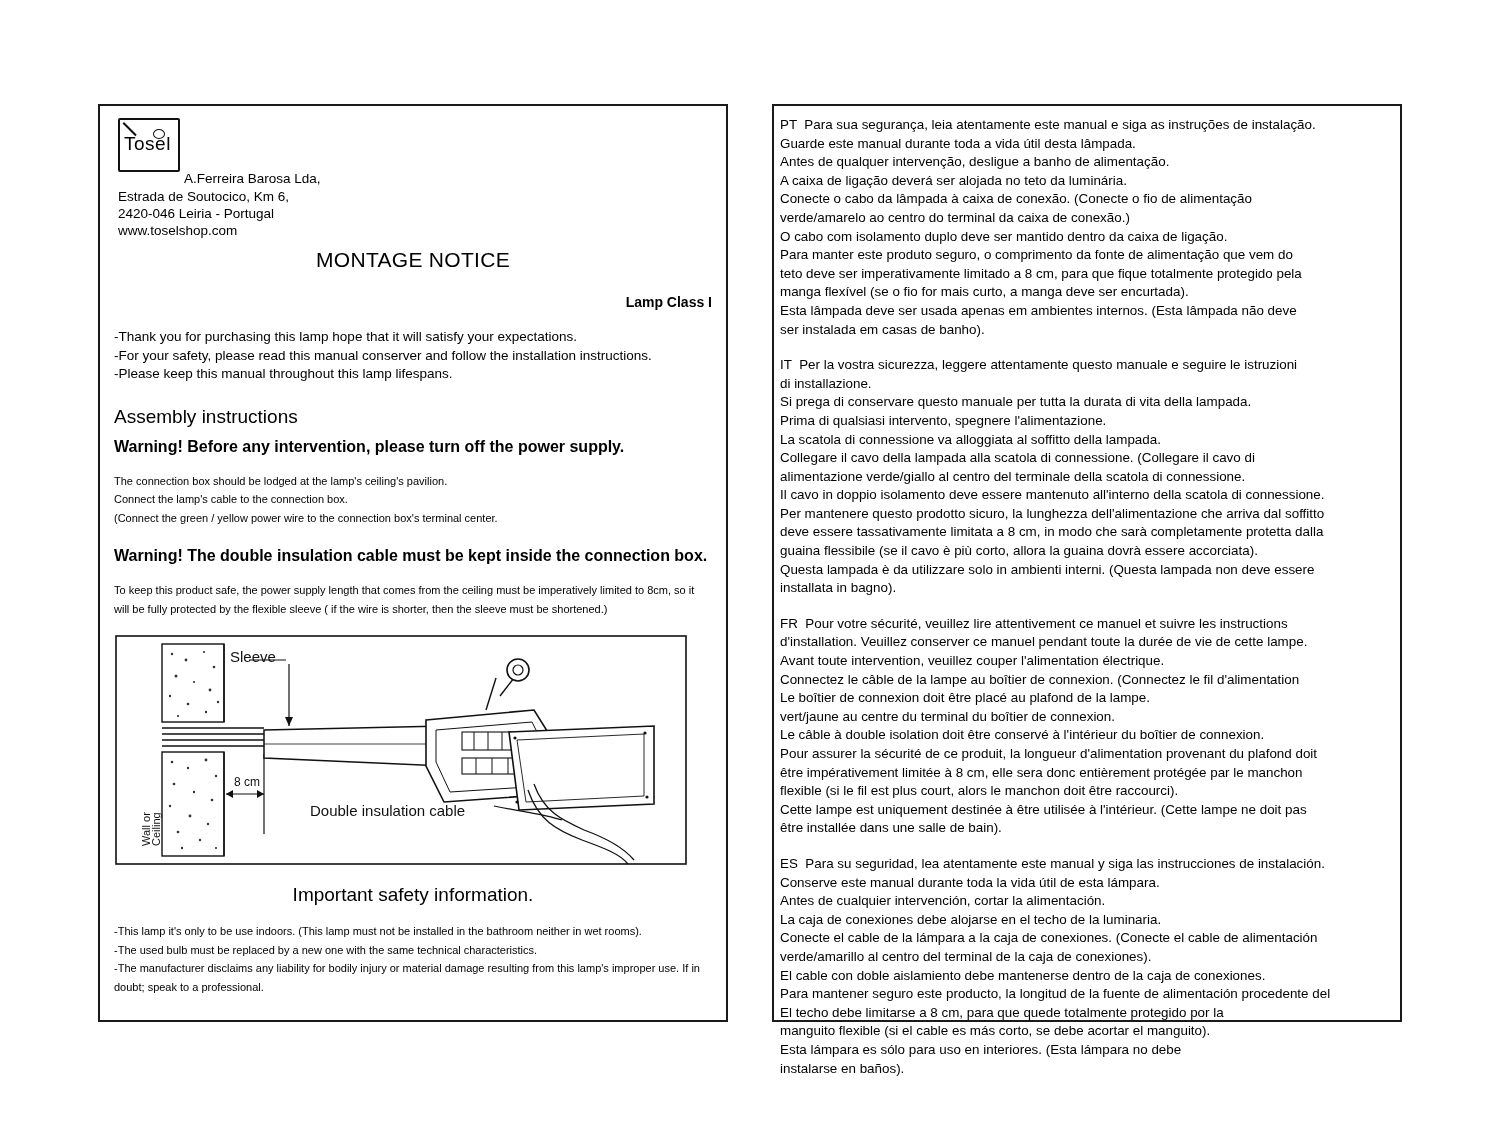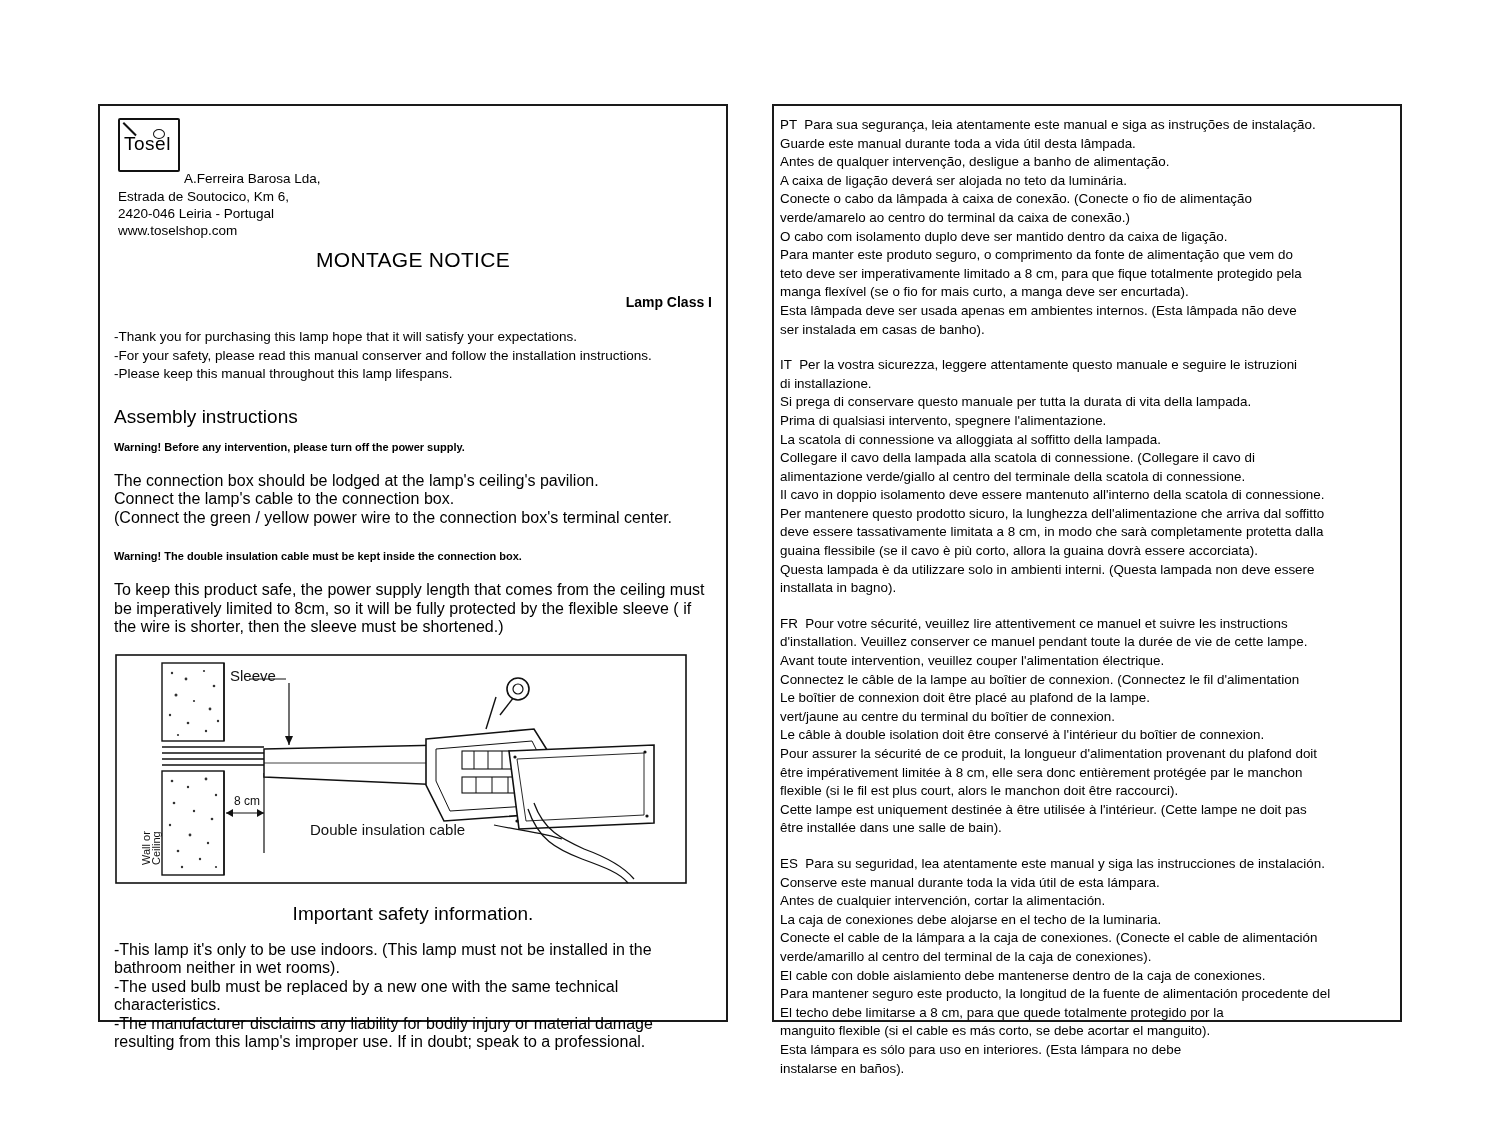--- a/index.html
+++ b/index.html
@@ -113,27 +113,27 @@
     font-size: 13.5px;
     line-height: 18.5px;
     margin-top: 18px;
   }
   .section-head {
     text-align: left;
     font-size: 19px;
     margin-top: 22px;
   }
   .bold-warn {
-    font-size: 11px;
+    font-size: 16px;
     font-weight: bold;
     margin-top: 10px;
     line-height: 18px;
   }
   .body-text {
-    font-size: 16px;
+    font-size: 11px;
     line-height: 18.5px;
     margin-top: 16px;
   }
   .figure-wrap {
     position: relative;
     margin-top: 16px;
     width: 100%;
     height: 240px;
   }
   .safety-head {

